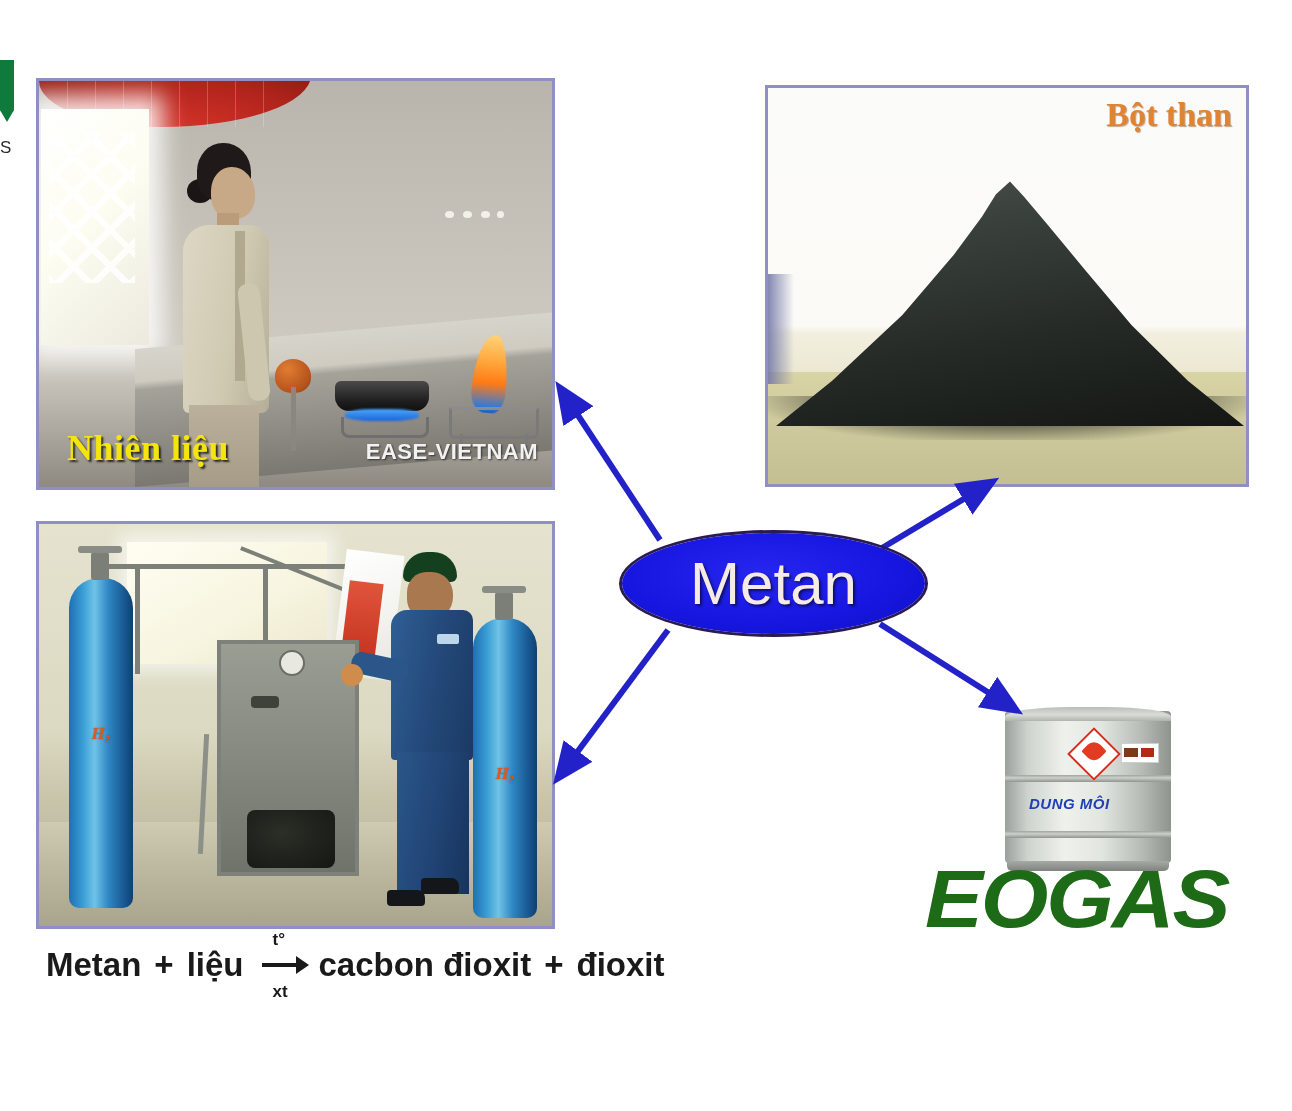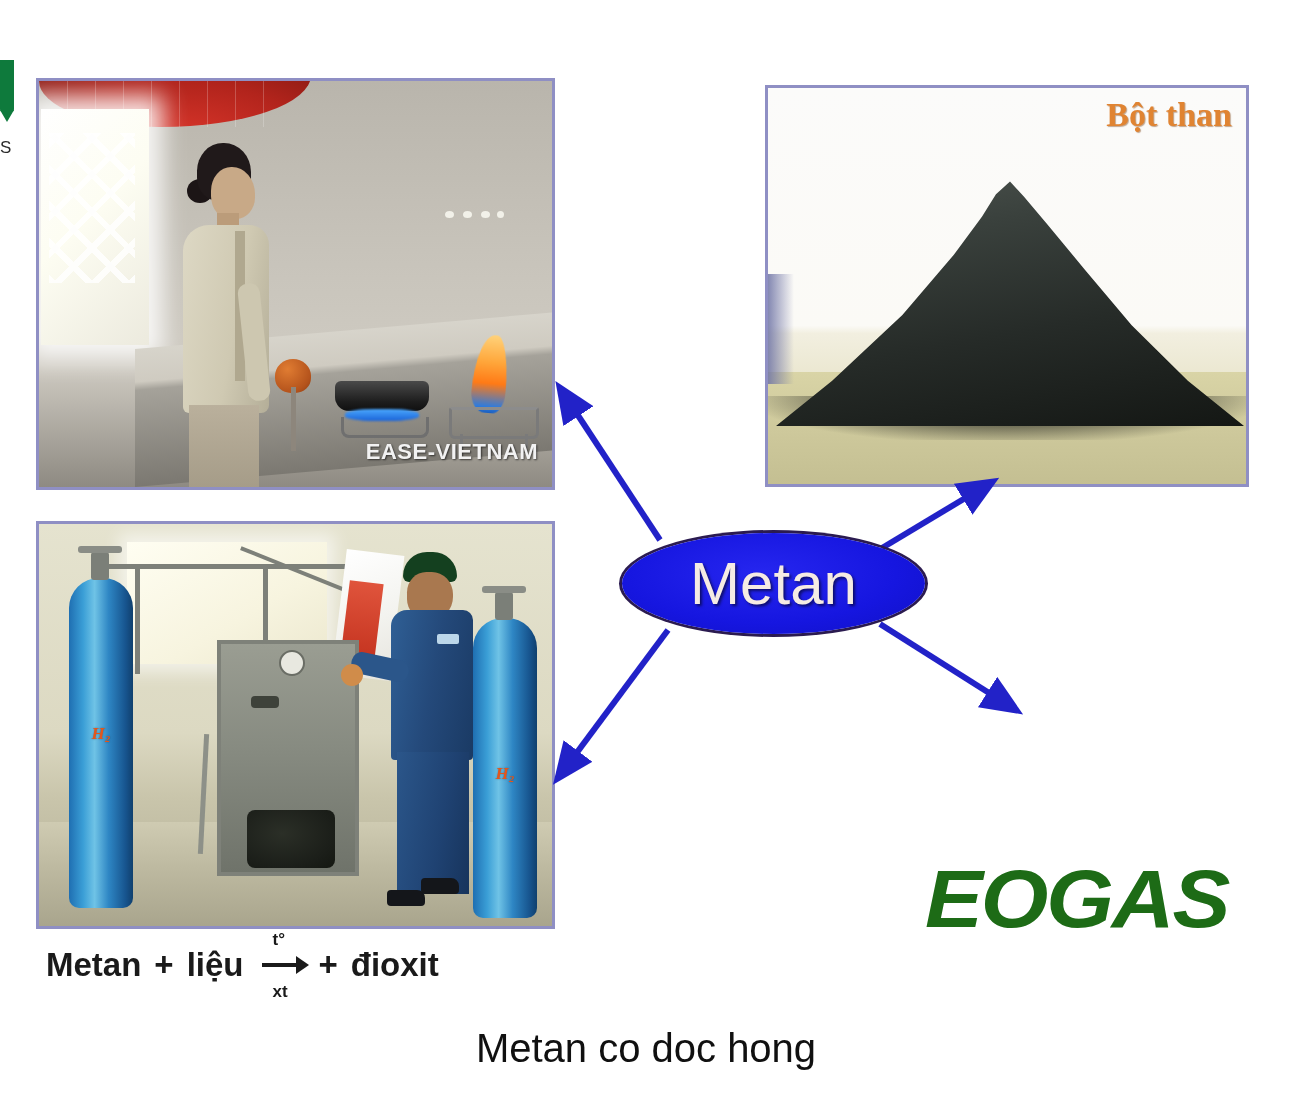--- a/index.html
+++ b/index.html
@@ -542,20 +542,21 @@
     <div class="jar-stem"></div>
     <div class="stove-1">
       <div class="pan"></div>
       <div class="flame"></div>
       <div class="trivet"></div>
     </div>
     <div class="stove-2">
       <div class="bigflame"></div>
       <div class="trivet"></div>
     </div>
+    <div class="label-nhienlieu">Nhiên liệu</div>
     <div class="label-ease">EASE-VIETNAM</div>
   </div>
 
   <div class="photo" id="photo-coal">
     <div class="coal-ground"></div>
     <div class="coal-pile-shadow"></div>
     <div class="coal-pile"></div>
     <div class="coal-left-blue"></div>
     <div class="label-botthan">Bột than</div>
   </div>
@@ -589,20 +590,35 @@
       <div class="torso"></div>
       <div class="badge"></div>
       <div class="arm"></div>
       <div class="hand"></div>
       <div class="legs"></div>
       <div class="boot b1"></div>
       <div class="boot b2"></div>
     </div>
   </div>
 
+  <div id="drum">
+    <div class="drum-body"></div>
+    <div class="drum-top"></div>
+    <div class="drum-rib" style="top:68px"></div>
+    <div class="drum-rib" style="top:124px"></div>
+    <div class="drum-base"></div>
+    <div class="haz-diamond">
+      <div class="flame"></div>
+    </div>
+    <div class="haz-label">
+      <div class="bar"></div>
+        <div class="bar2"></div>
+    </div>
+    <div class="drum-text">DUNG MÔI</div>
+  </div>
 
   <div id="eogas-logo">EOGAS</div>
 
   <svg id="arrows" viewBox="0 0 1292 1111">
     <defs>
       <marker id="ah" markerWidth="7" markerHeight="7" refX="5.6" refY="3" orient="auto">
         <path d="M0,0 L7,3 L0,6 z" fill="#2222c8"></path>
       </marker>
     </defs>
     <line x1="660" y1="540" x2="560" y2="388" stroke="#2222c8" stroke-width="6" marker-end="url(#ah)"></line>
@@ -618,19 +634,19 @@
   <div id="equation">
     <span class="tok">Metan</span>
     <span class="tok">+</span>
     <span class="tok">liệu</span>
     <span class="rxn-arrow">
       <span class="above">t°</span>
       <span class="shaft"></span>
       <span class="head"></span>
       <span class="below">xt</span>
     </span>
+    <span class="tok">cacbon đioxit</span>
     <span class="tok">+</span>
     <span class="tok">đioxit</span>
   </div>
 
-  <div id="caption">Metan co doc hong</div>
 
 </div>
 
 </body></html>

